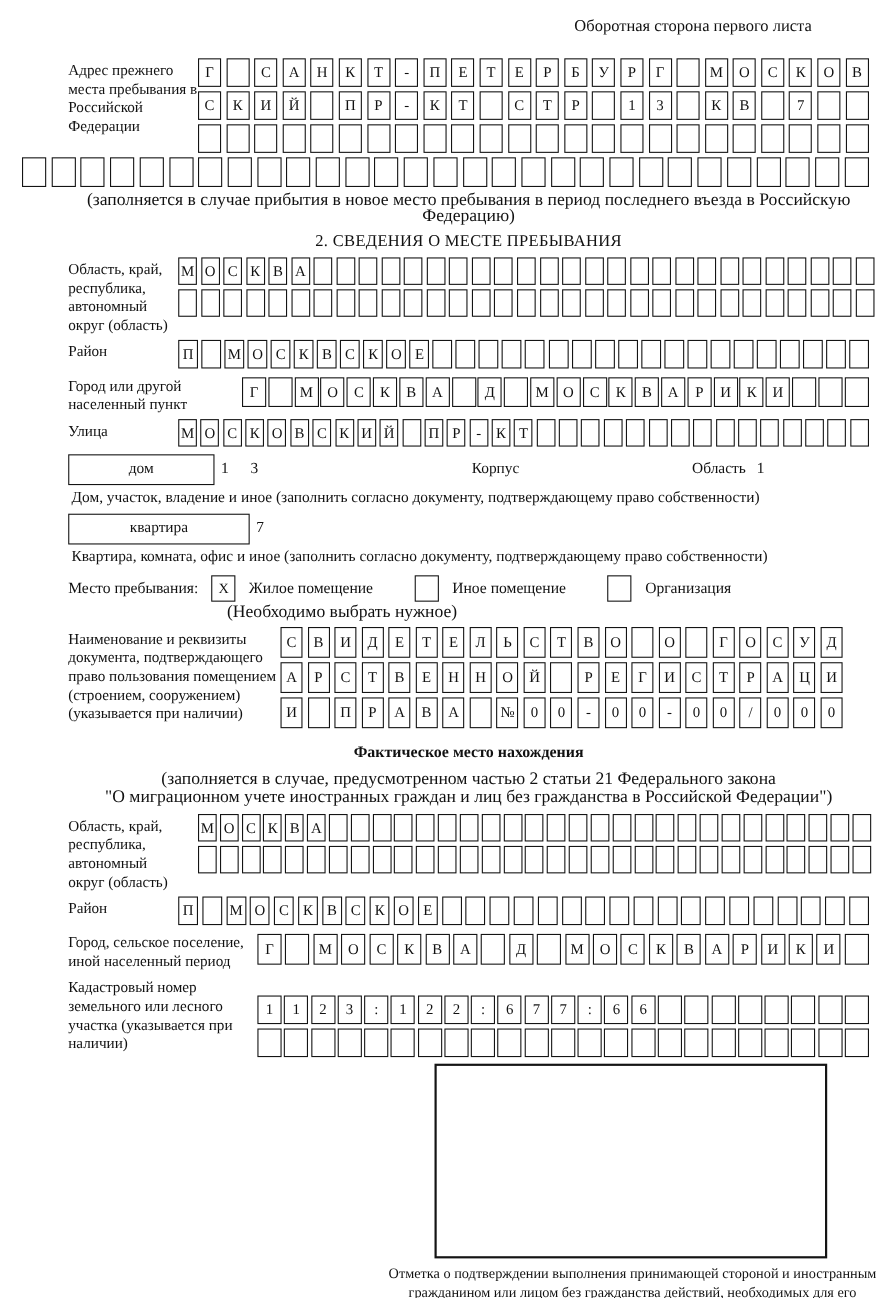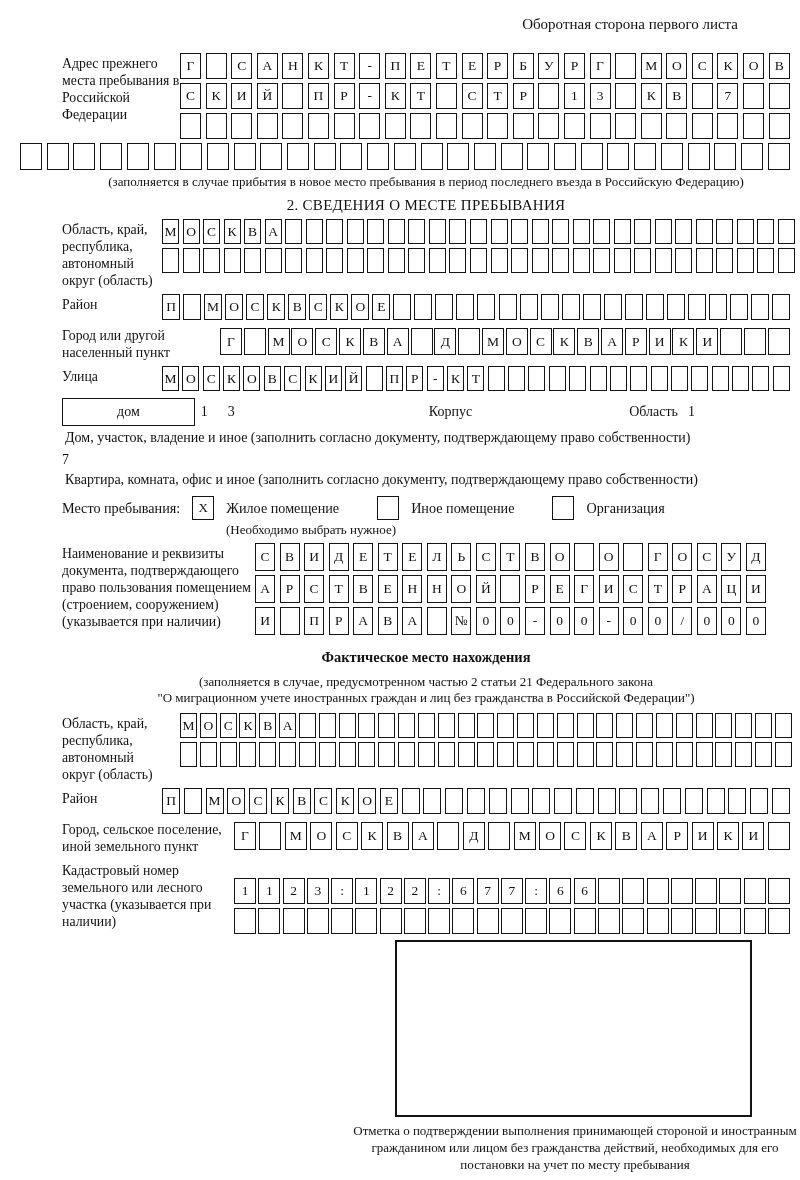--- a/index.html
+++ b/index.html
@@ -30,21 +30,21 @@
   .r-doc{width:511px;}      .r-doc .cell{width:20px;height:28px;}
   .r-city2{width:556px;}    .r-city2 .cell{width:22px;height:28px;}
   .r-cad{width:556px;}      .r-cad .cell{width:22px;}
 
   .frow{display:flex;align-items:flex-start;margin-top:5px;}
   .flabel{flex:0 0 auto;line-height:17px;font-size:13.8px;padding-top:2px;}
   .w100{width:100px;} .w118{width:118px;} .w132{width:132px;}
   .w172{width:172px;} .w193{width:193px;}
   .rows-stack > * + *{margin-top:4px;}
 
-  .caption{font-size:13px;text-align:center;margin-top:4px;line-height:15px;}
+  .caption{font-size:16px;text-align:center;margin-top:4px;line-height:15px;}
   .caption-left{font-size:14px;text-align:left;margin-top:4px;margin-left:3px;}
   .sec-title{font-weight:normal;text-align:center;font-size:15px;margin-top:8px;letter-spacing:.3px;}
   .sub-title{font-weight:bold;text-align:center;font-size:14.5px;margin-top:14px;}
 
   .label-box{
     border:1.8px solid #141414;height:28px;box-sizing:border-box;
     display:flex;align-items:center;justify-content:center;font-size:14px;
   }
   .lb-dom{width:135px;}  .lb-kv{width:165px;}
   .inline-word{font-size:14px;padding:4px 4px 0 4px;}
@@ -386,20 +386,21 @@
     <div class="gapped">
         <span class="cell">1</span>
         <span class="cell"></span>
         <span class="cell"></span>
         <span class="cell"></span>
       </div>
   </div>
   <div class="caption-left">Дом, участок, владение и иное (заполнить согласно документу, подтверждающему право собственности)</div>
 
   <div class="gapped" style="margin-top:6px;align-items:center;">
+    <div class="label-box lb-kv">квартира</div>
     <div class="gapped">
         <span class="cell">7</span>
         <span class="cell"></span>
         <span class="cell"></span>
         <span class="cell"></span>
       </div>
   </div>
   <div class="caption-left">Квартира, комната, офис и иное (заполнить согласно документу, подтверждающему право собственности)</div>
 
   <div class="stay-row">
@@ -595,21 +596,21 @@
         <span class="cell"></span>
         <span class="cell"></span>
         <span class="cell"></span>
         <span class="cell"></span>
         <span class="cell"></span>
         <span class="cell"></span>
       </div>
   </div>
 
   <div class="frow">
-    <div class="flabel w172">Город, сельское поселение, иной земельного пункт</div>
+    <div class="flabel w172">Город, сельское поселение, иной населенный период</div>
     <div class="cells r-city2" style="margin-top:3px;">
         <span class="cell">Г</span>
         <span class="cell"></span>
         <span class="cell">М</span>
         <span class="cell">О</span>
         <span class="cell">С</span>
         <span class="cell">К</span>
         <span class="cell">В</span>
         <span class="cell">А</span>
         <span class="cell"></span>

